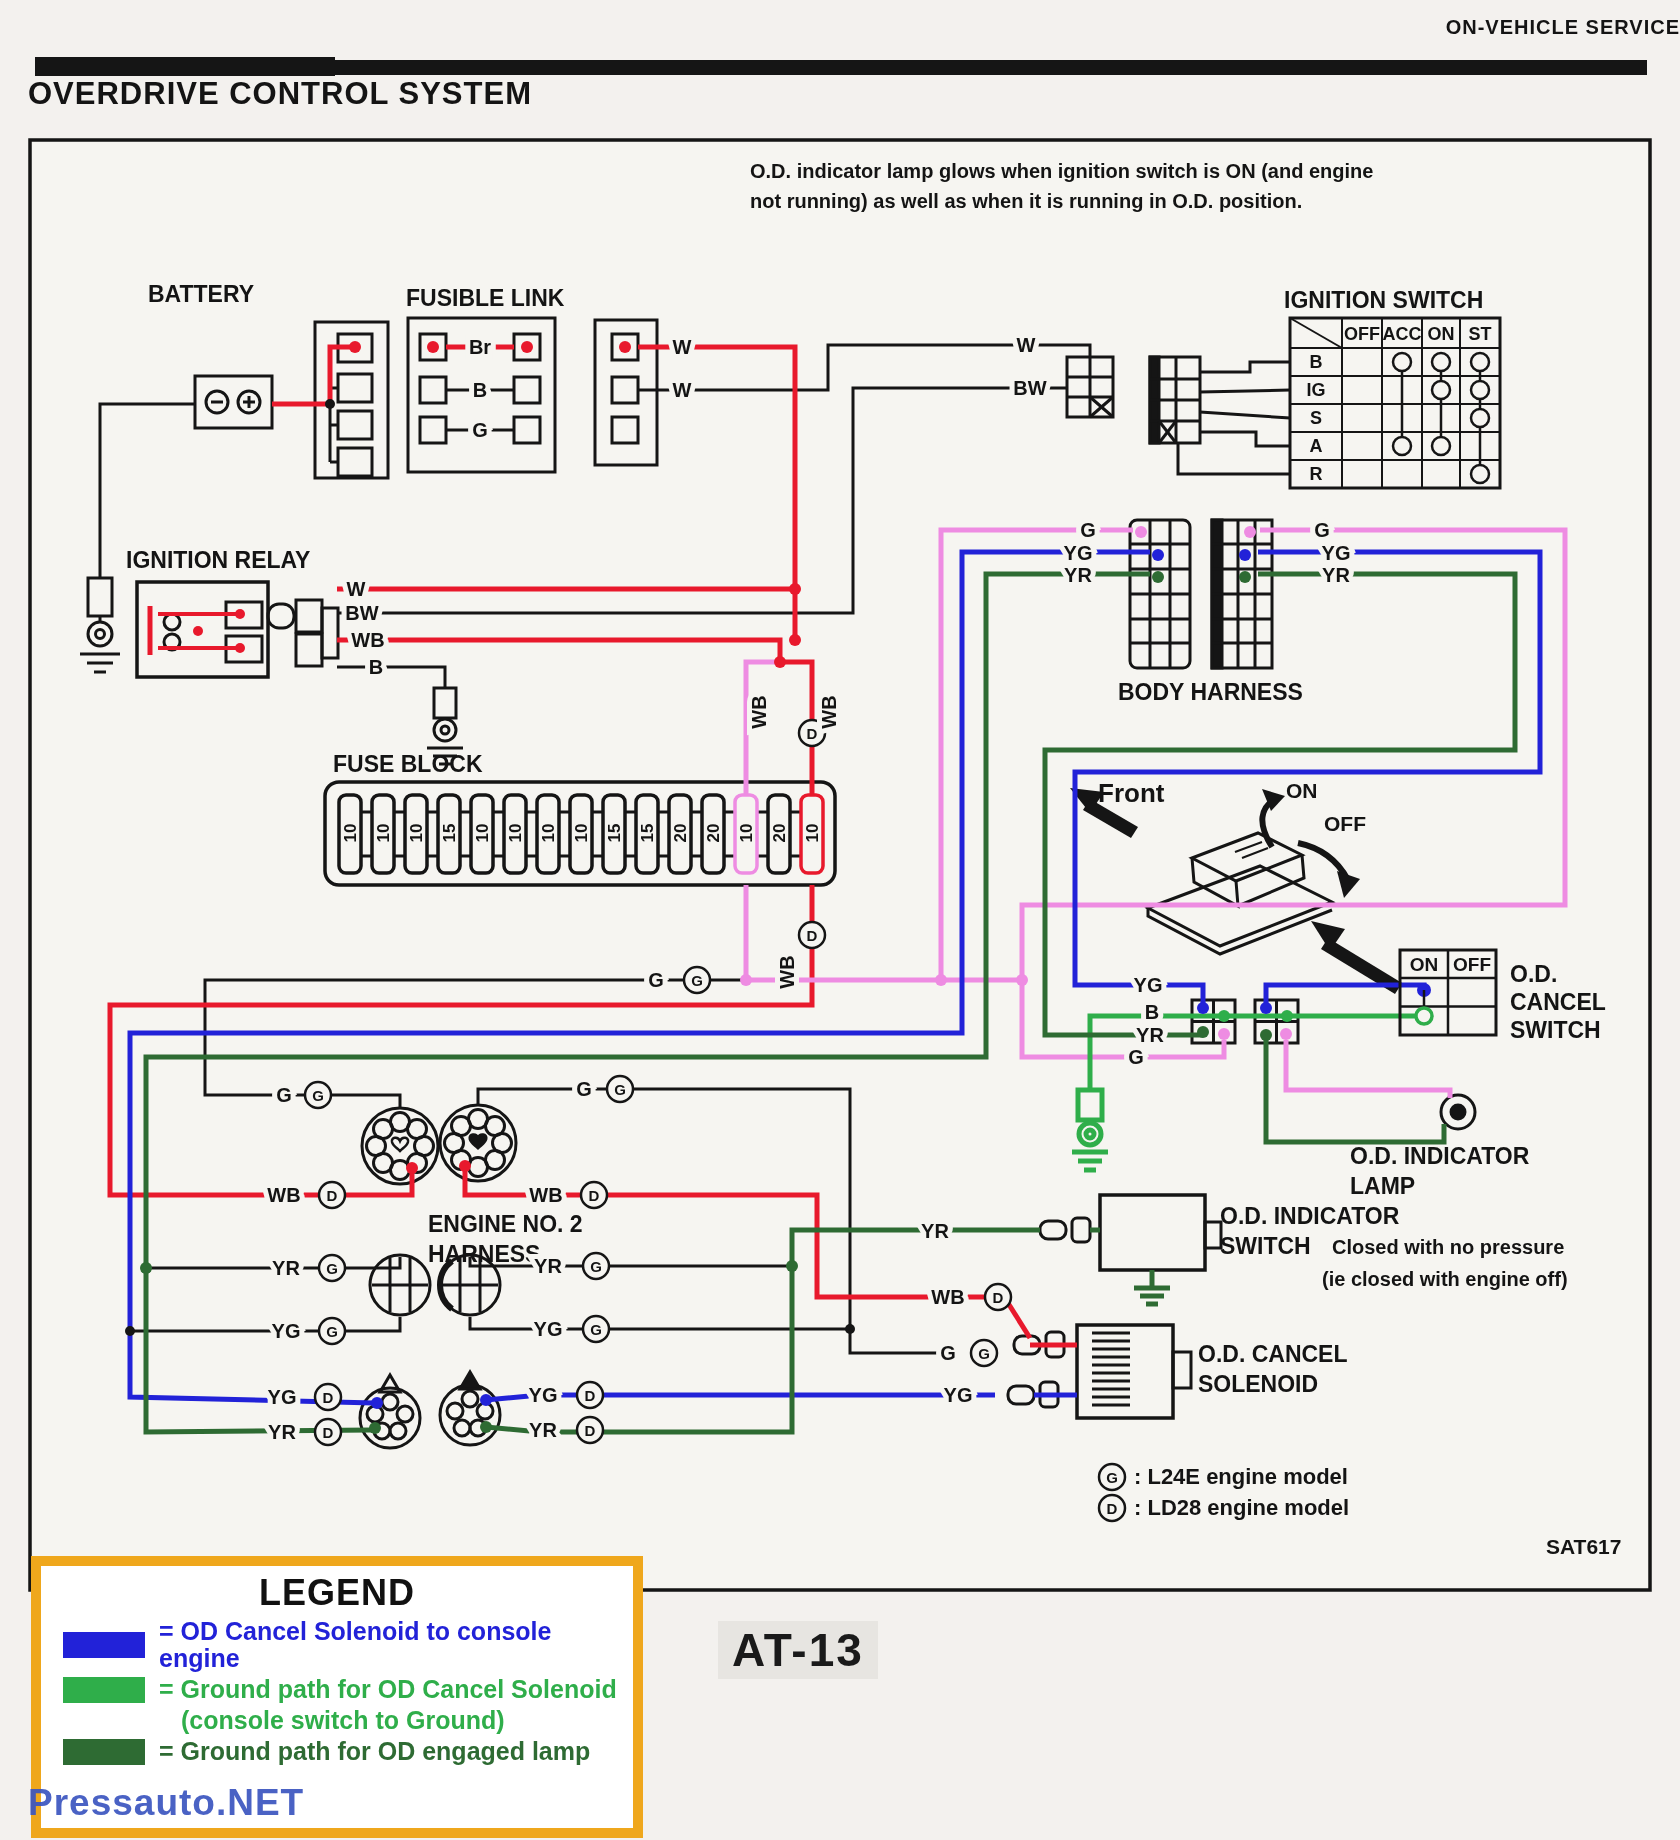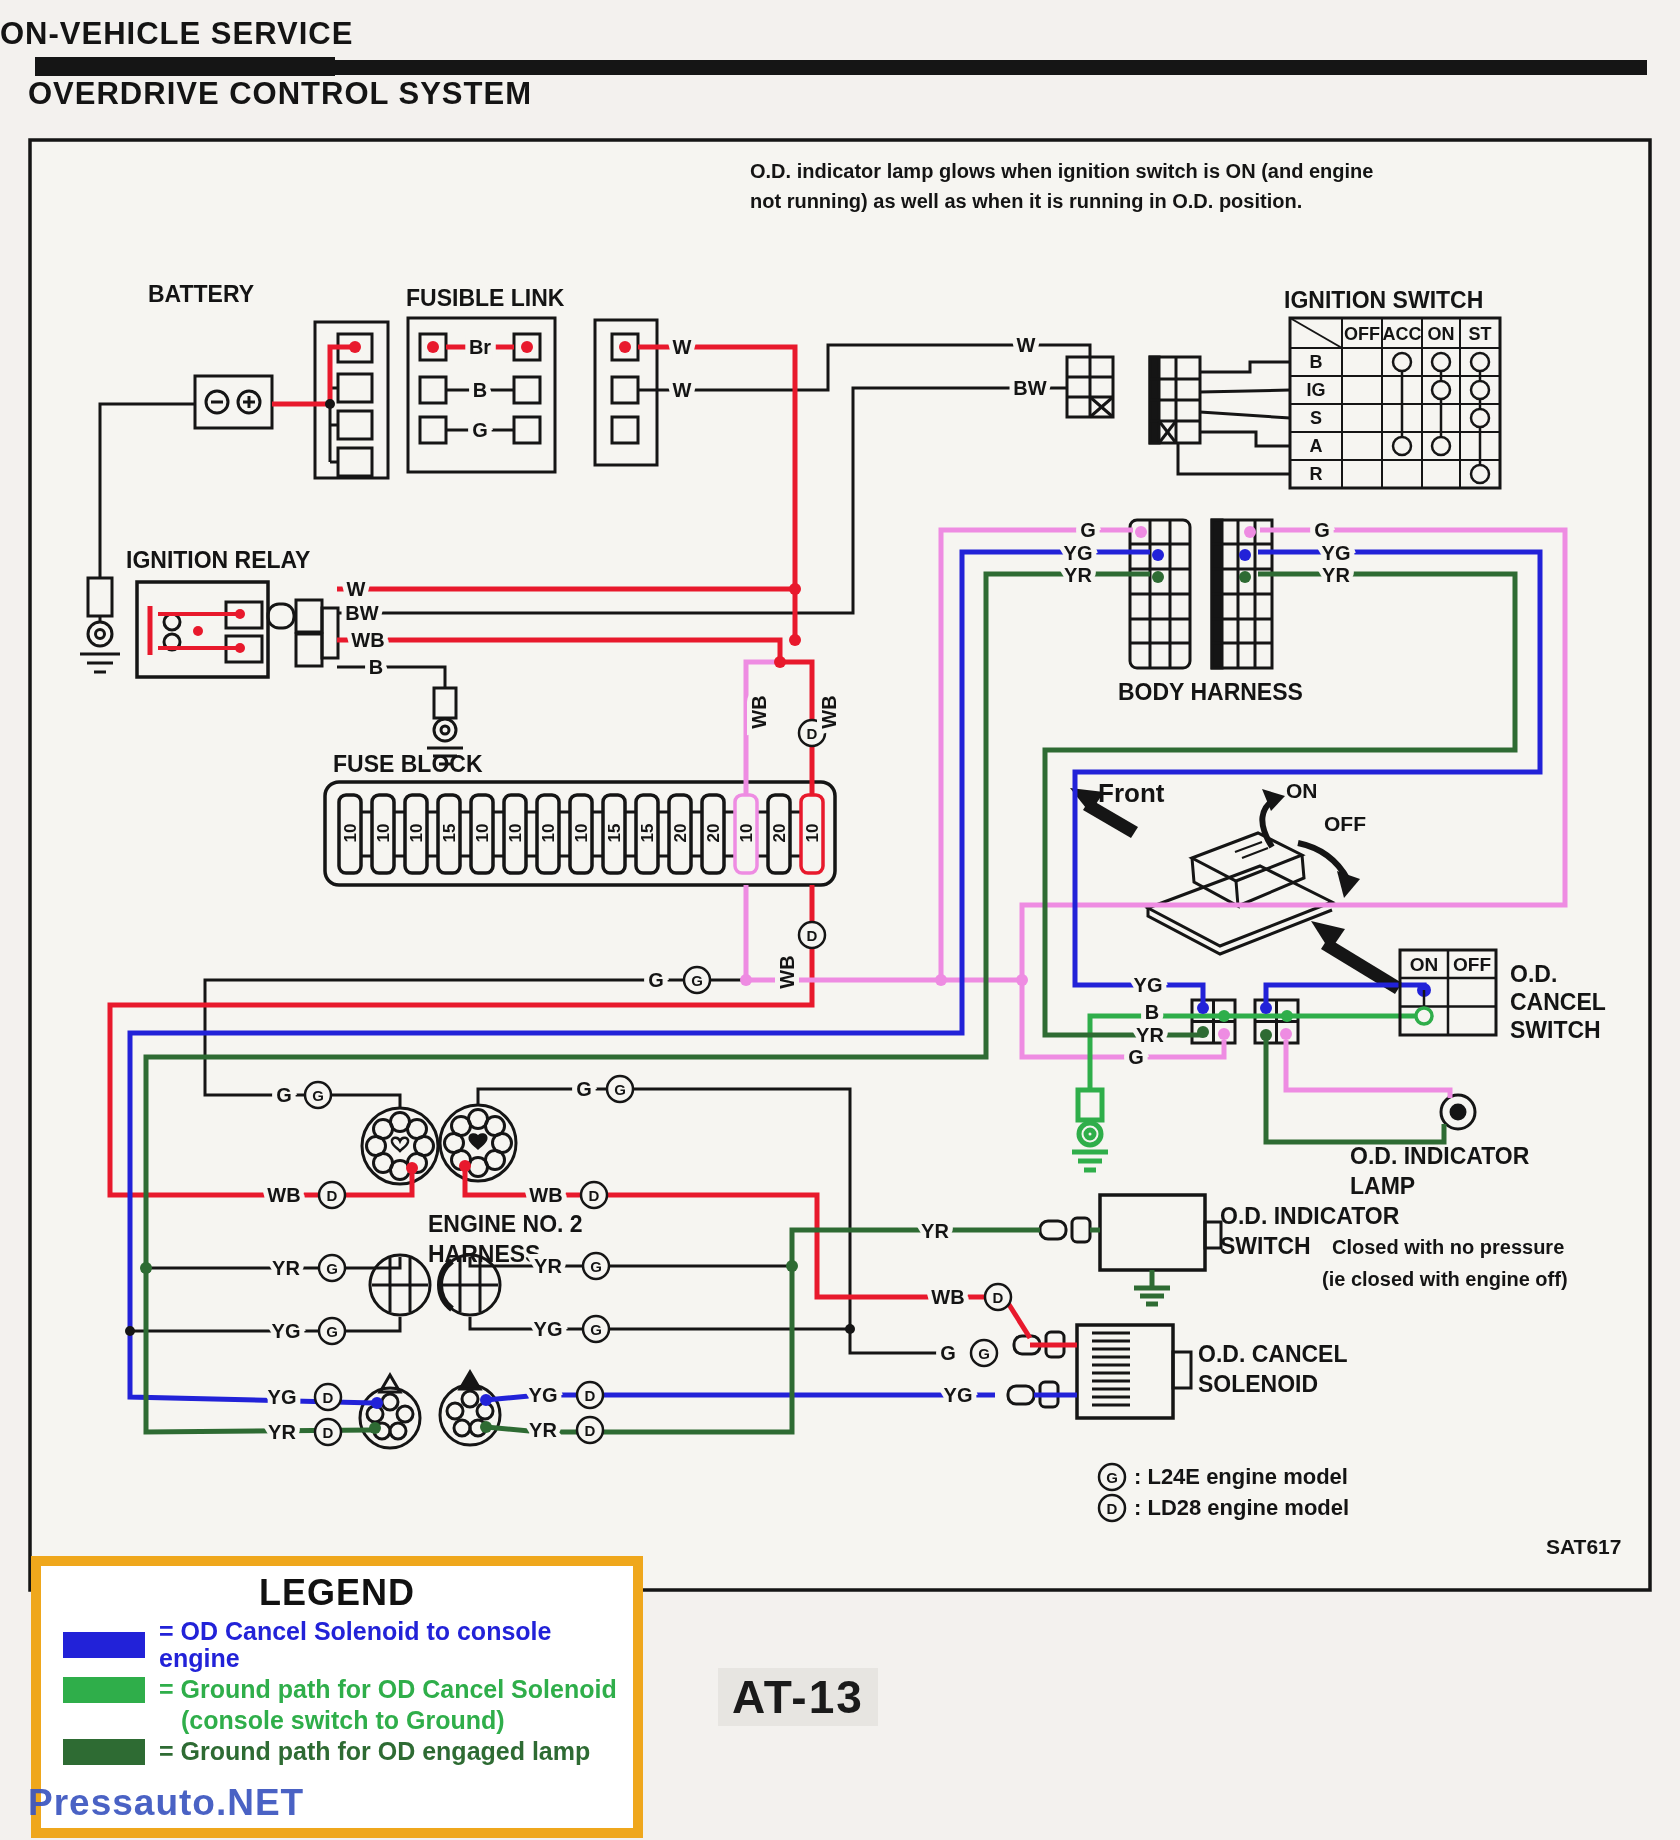--- a/index.html
+++ b/index.html
@@ -5,23 +5,23 @@
   html,body{margin:0;padding:0;}
   body{
     width:1680px;height:1840px;position:relative;overflow:hidden;
     background:#f3f1ee;
     font-family:"Liberation Sans", sans-serif;
     -webkit-font-smoothing:antialiased;
   }
   #stage{position:absolute;left:0;top:0;width:1680px;height:1840px;}
   svg{position:absolute;left:0;top:0;}
   .overlay{position:absolute;z-index:3;}
-  #page-title{left:0;top:16px;width:100%;text-align:left;font-size:31px;font-weight:bold;letter-spacing:1px;color:#141414;}
+  #page-title{left:0;top:16px;width:100%;text-align:right;font-size:20px;font-weight:bold;letter-spacing:1px;color:#141414;}
   #section-title{left:28px;top:76px;font-size:31px;font-weight:bold;letter-spacing:1px;color:#141414;}
-  #at13{left:718px;top:1668px;font-size:46px;font-weight:bold;letter-spacing:2px;color:#1a1a1a;background:#e7e5e1;padding:2px 14px;}
+  #at13{left:718px;top:1621px;font-size:46px;font-weight:bold;letter-spacing:2px;color:#1a1a1a;background:#e7e5e1;padding:2px 14px;}
   #legend-box{
     left:31px;top:1556px;width:592px;height:262px;z-index:4;
     background:#ffffff;border:10px solid #efa71c;padding:0;
   }
   #legend-title{text-align:center;font-size:36px;font-weight:bold;color:#111;margin:6px 0 2px 0;letter-spacing:1px;}
   .legend-row{display:flex;align-items:center;margin:4px 0 0 22px;font-size:25px;font-weight:bold;line-height:27px;}
   .legend-row .swatch{width:82px;height:26px;margin-right:14px;flex:0 0 auto;}
   .legend-row.no-swatch{margin-left:140px;}
   .legend-row.gap{margin-top:22px;}
   #watermark{left:28px;top:1782px;font-size:37px;font-weight:bold;color:#3b55c0;z-index:5;opacity:0.92;letter-spacing:1px;}

